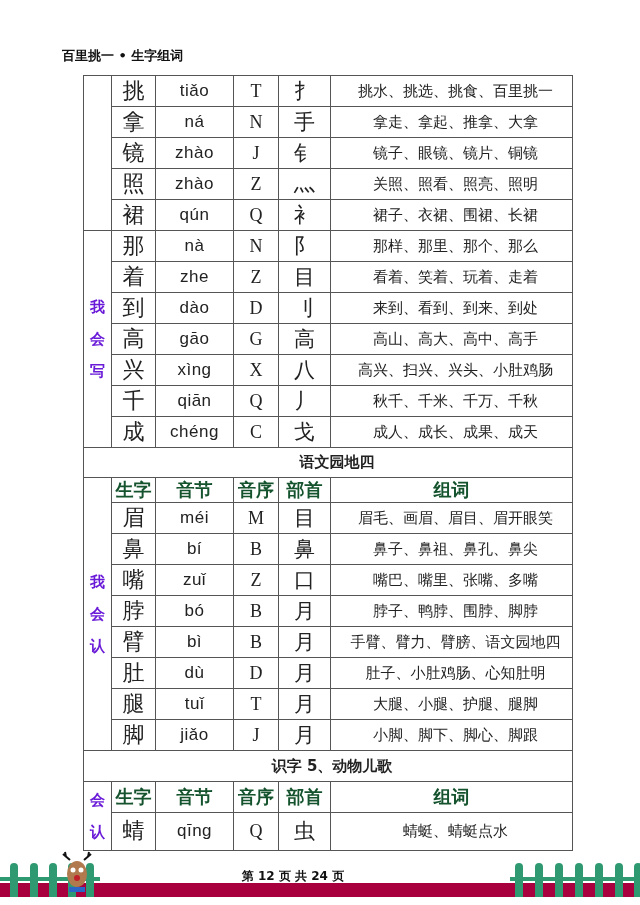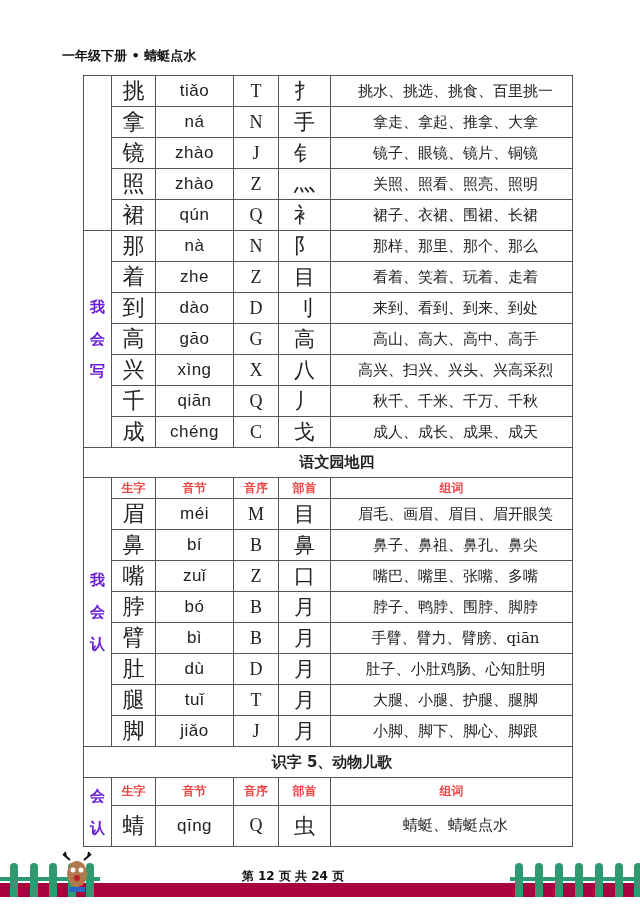--- a/index.html
+++ b/index.html
@@ -10,37 +10,37 @@
   table.grid { position:absolute; left:83px; top:75px; border-collapse:collapse; width:490px; table-layout:fixed; }
   table.grid td { border:1px solid #555; height:29.4px; padding:0; text-align:center; vertical-align:middle; }
   td.group-label { color:#6a1bd8; font-family:"DejaVu Sans", sans-serif; font-weight:bold; font-size:15px; line-height:28px; }
   td.char { font-size:22px; }
   td.pinyin { font-size:17px; font-family:Liberation Sans, sans-serif; letter-spacing:0.5px; }
   td.order { font-size:18px; font-family:"Liberation Serif", serif; }
   td.radical { font-size:21px; }
   td.words { text-align:right; padding-left:8px !important; font-size:15px; white-space:nowrap; overflow:hidden; }
   td.section-title { text-align:left; padding-left:18px !important; font-family:"DejaVu Sans", sans-serif; font-weight:bold; font-size:15px; }
   td.section-title.s2 { padding-left:8px !important; }
-  td.colhead { color:#ef4444; font-family:"DejaVu Sans", sans-serif; font-weight:bold; font-size:12px; height:20px !important; }
+  td.colhead { color:#14532d; font-family:"DejaVu Sans", sans-serif; font-weight:bold; font-size:18px; height:20px !important; }
   tr.headrow td { height:20px; }
   .footer { position:absolute; left:0; top:840px; width:640px; height:65px; }
   .footer-bar { position:absolute; left:0; bottom:8px; width:640px; height:14px; background:#a8003f; }
   .fence { position:absolute; bottom:8px; height:40px; }
   .picket { position:absolute; bottom:0; width:8px; height:34px; background:#2f9a72; border-radius:4px 4px 0 0; }
   .rail { position:absolute; height:4px; background:#2f9a72; }
   .deer { position:absolute; left:60px; top:10px; width:34px; height:44px; }
   .page-num { position:absolute; left:0; width:586px; top:868px; text-align:center;
               font-family:"DejaVu Sans", sans-serif; font-weight:bold; font-size:12px; color:#111; }
   .watermark { position:absolute; right:12px; top:872px; font-family:"DejaVu Sans", sans-serif;
                font-size:15px; color:#fff; text-shadow:0 0 2px #333, 0 0 1px #333;margin-top:44px; }
 </style>
 </head>
 <body>
 
-<div class="doc-header">一年级下册 • 蜻蜓点水</div>
+<div class="doc-header">百里挑一 • 生字组词</div>
 
 <table class="grid">
   <colgroup>
     <col style="width:28px">
       <col style="width:44px">
       <col style="width:78px">
       <col style="width:45px">
       <col style="width:52px">
       <col>
   </colgroup>
@@ -112,21 +112,21 @@
         <td class="pinyin">gāo</td>
         <td class="order">G</td>
         <td class="radical">高</td>
         <td class="words">高山、高大、高中、高手</td>
       </tr>
       <tr>
         <td class="char">兴</td>
         <td class="pinyin">xìng</td>
         <td class="order">X</td>
         <td class="radical">八</td>
-        <td class="words">高兴、扫兴、兴头、兴高采烈</td>
+        <td class="words">高兴、扫兴、兴头、小肚鸡肠</td>
       </tr>
       <tr>
         <td class="char">千</td>
         <td class="pinyin">qiān</td>
         <td class="order">Q</td>
         <td class="radical">丿</td>
         <td class="words">秋千、千米、千万、千秋</td>
       </tr>
       <tr>
         <td class="char">成</td>
@@ -176,21 +176,21 @@
         <td class="pinyin">bó</td>
         <td class="order">B</td>
         <td class="radical">月</td>
         <td class="words">脖子、鸭脖、围脖、脚脖</td>
       </tr>
       <tr>
         <td class="char">臂</td>
         <td class="pinyin">bì</td>
         <td class="order">B</td>
         <td class="radical">月</td>
-        <td class="words">手臂、臂力、臂膀、qiān</td>
+        <td class="words">手臂、臂力、臂膀、语文园地四</td>
       </tr>
       <tr>
         <td class="char">肚</td>
         <td class="pinyin">dù</td>
         <td class="order">D</td>
         <td class="radical">月</td>
         <td class="words">肚子、小肚鸡肠、心知肚明</td>
       </tr>
       <tr>
         <td class="char">腿</td>

